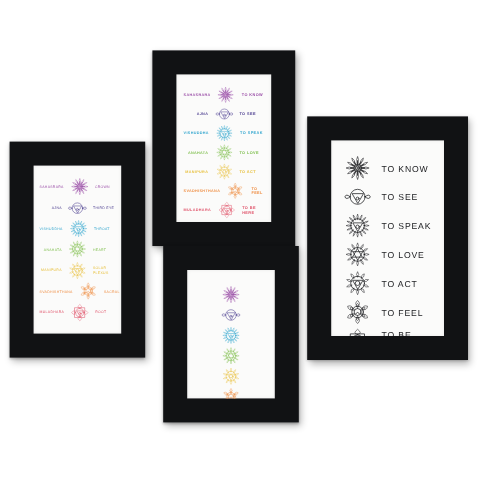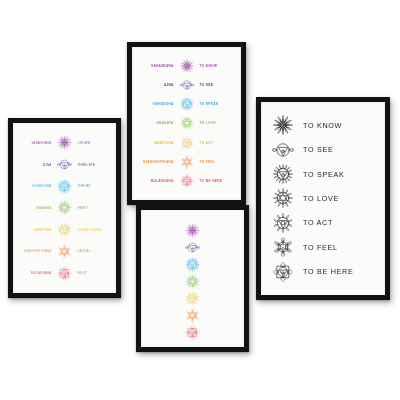--- a/index.html
+++ b/index.html
@@ -9,21 +9,21 @@
     font-family:"Liberation Sans", sans-serif;
     overflow:hidden;
     position:relative;
   }
   #gallery{position:absolute;inset:0;}
 
   
   .frame{
     position:absolute;
     background:#111214;              
-    padding:5px;
+    padding:20px;
     box-shadow:2px 3px 6px rgba(0,0,0,.30), 0 1px 2px rgba(0,0,0,.25);
     box-sizing:border-box;
   }
   .mat{
     width:100%;height:100%;
     background:#fbfbfa;
     box-sizing:border-box;
     position:relative;
     overflow:hidden;
     box-shadow:inset 0 0 3px rgba(0,0,0,.08);

